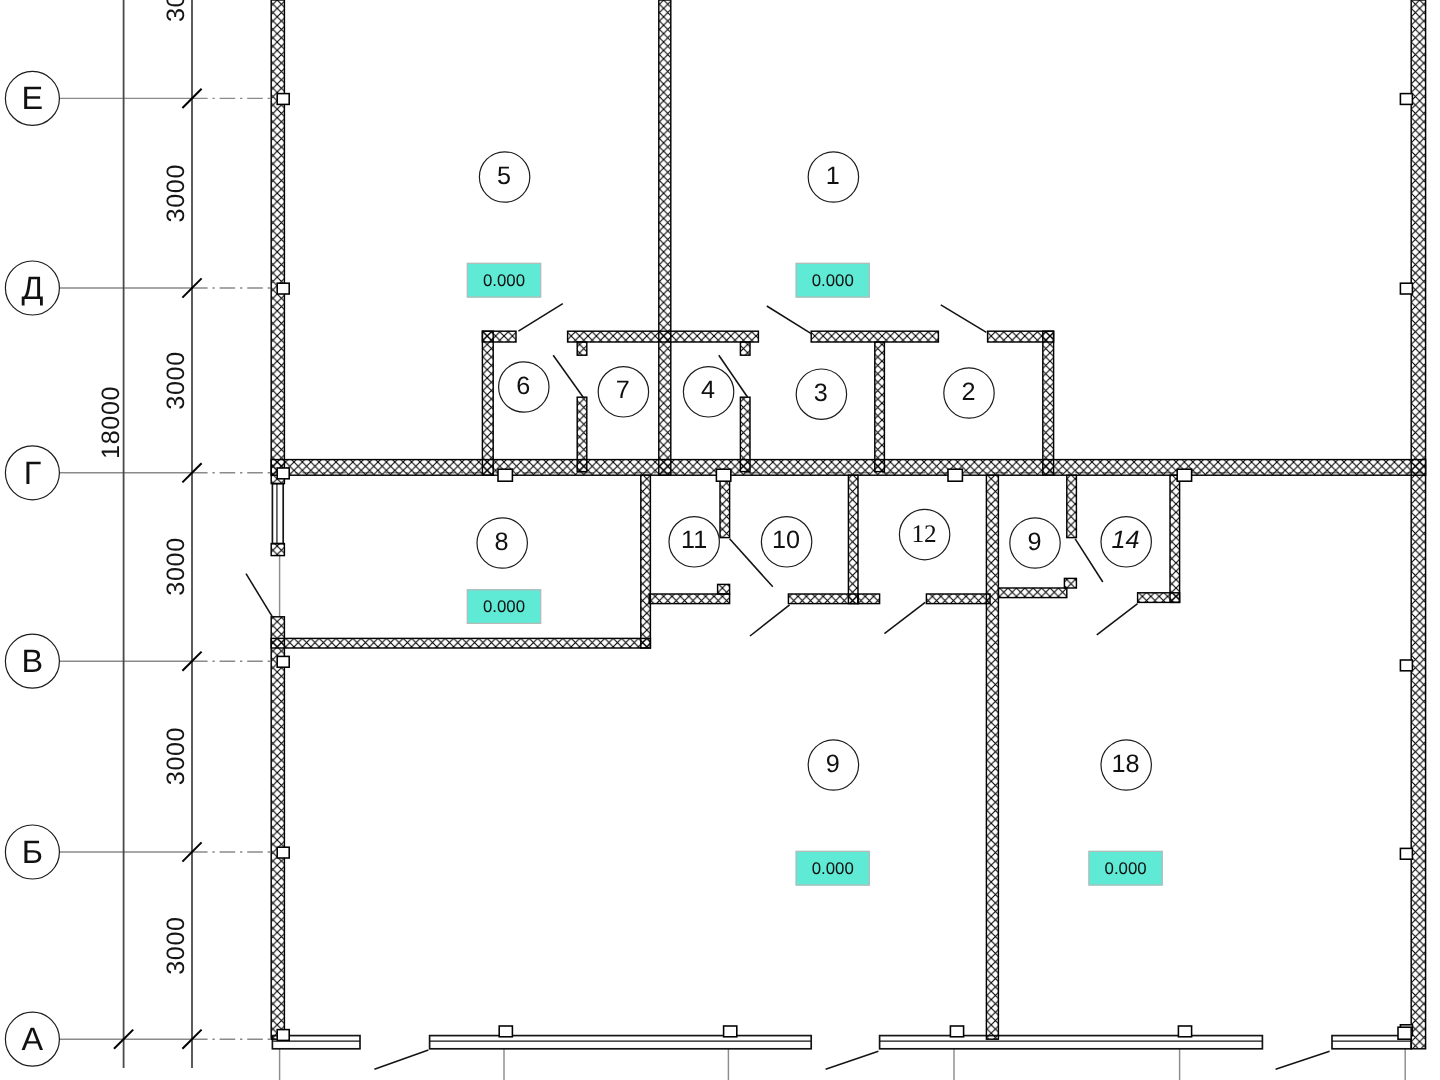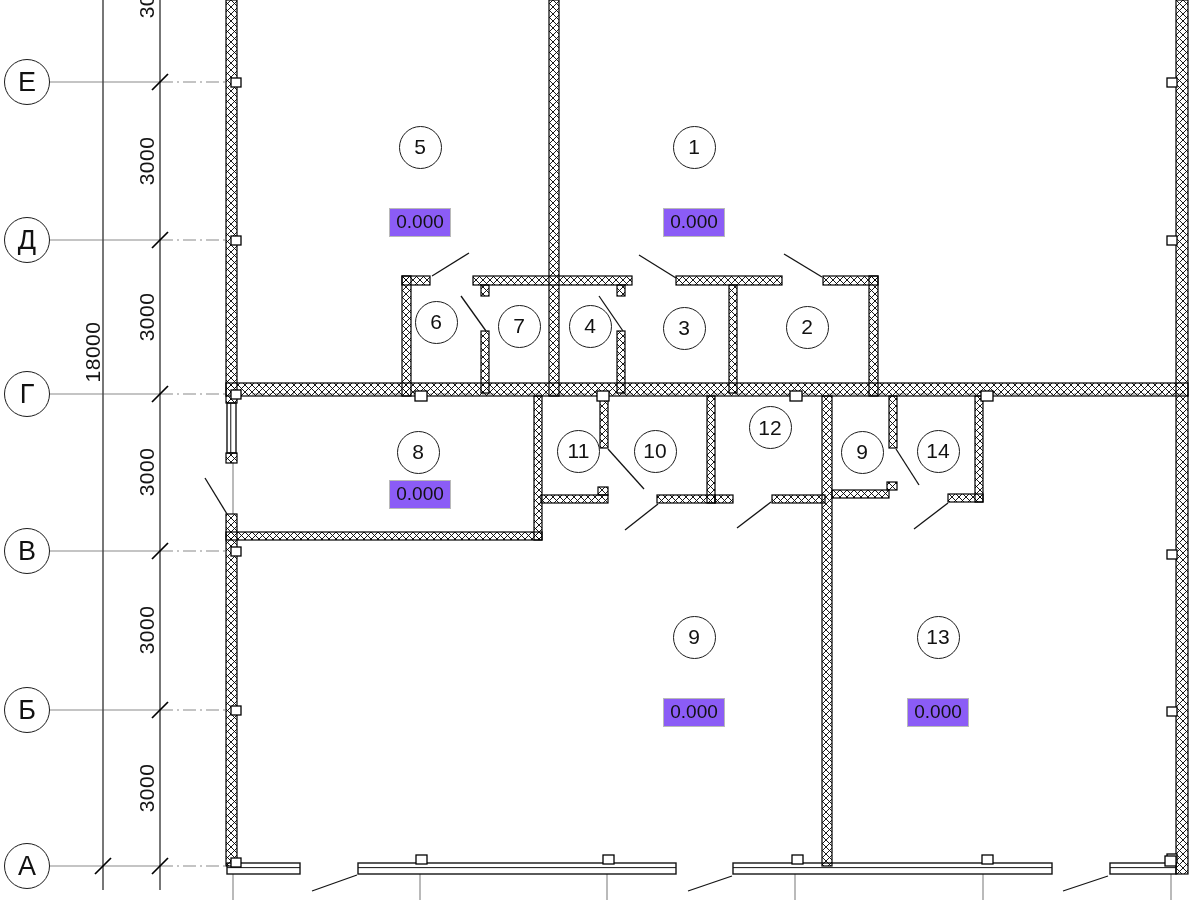--- a/index.html
+++ b/index.html
@@ -8,23 +8,23 @@
   #linework{position:absolute;left:0;top:0;}
   .axis-circle{position:absolute;width:46px;height:46px;box-sizing:border-box;
     border:1.8px solid #1c1c1c;border-radius:50%;background:#fff;
     display:flex;align-items:center;justify-content:center;
     font-size:27px;color:#111;}
   .room-circle{position:absolute;width:43px;height:43px;box-sizing:border-box;
     border:1.6px solid #1c1c1c;border-radius:50%;background:#fff;
     display:flex;align-items:center;justify-content:center;
     font-size:21px;color:#111;}
   .elev-box{position:absolute;width:62px;height:29px;box-sizing:border-box;
-    border:1px solid #b9b9b9;background:#8b5cf6;
+    border:1px solid #b9b9b9;background:#5eead4;
     display:flex;align-items:center;justify-content:center;
-    font-size:19px;color:#111;}
+    font-size:14px;color:#111;margin-top:11px;}
   .dim-label{position:absolute;transform:translate(-50%,-50%) rotate(-90deg);
     font-size:21px;color:#141414;white-space:nowrap;letter-spacing:.5px;}
 </style>
 </head>
 <body>
 
 <div id="stage">
   <svg id="linework" width="1200" height="900" viewBox="0 0 1200 900">
       <defs>
         <pattern id="hatch" patternUnits="userSpaceOnUse" width="7" height="7">
@@ -162,25 +162,25 @@
       <div class="room-circle" style="left: 398.5px; top: 125.5px;">5</div>
       <div class="room-circle" style="left: 672.5px; top: 125.5px;">1</div>
       <div class="room-circle" style="left: 414.5px; top: 300.5px;">6</div>
       <div class="room-circle" style="left: 497.5px; top: 304.5px;">7</div>
       <div class="room-circle" style="left: 568.5px; top: 304.5px;">4</div>
       <div class="room-circle" style="left: 662.5px; top: 306.5px;">3</div>
       <div class="room-circle" style="left: 785.5px; top: 305.5px;">2</div>
       <div class="room-circle" style="left: 396.5px; top: 430.5px;">8</div>
       <div class="room-circle" style="left: 557px; top: 429.5px;">11</div>
       <div class="room-circle" style="left: 633.5px; top: 429.5px;">10</div>
-      <div class="room-circle" style="left: 748.5px; top: 406px;">12</div>
+      <div class="room-circle" style="left: 748.5px; top: 424px; font-family: Liberation Serif, serif;">12</div>
       <div class="room-circle" style="left: 840.5px; top: 430.5px;">9</div>
-      <div class="room-circle" style="left: 916.5px; top: 429.5px;">14</div>
+      <div class="room-circle" style="left: 916.5px; top: 429.5px; font-style: italic;">14</div>
       <div class="room-circle" style="left: 672.5px; top: 615.5px;">9</div>
-      <div class="room-circle" style="left: 916.5px; top: 615.5px;">13</div>
+      <div class="room-circle" style="left: 916.5px; top: 615.5px;">18</div>
       <div class="elev-box" style="left: 389px; top: 207.5px;">0.000</div>
       <div class="elev-box" style="left: 663px; top: 207.5px;">0.000</div>
       <div class="elev-box" style="left: 389px; top: 479.5px;">0.000</div>
       <div class="elev-box" style="left: 663px; top: 697.5px;">0.000</div>
       <div class="elev-box" style="left: 907px; top: 697.5px;">0.000</div>
       <div class="dim-label" style="left: 93px; top: 352px;">18000</div>
       <div class="dim-label" style="left: 147px; top: -6px;">3000</div>
       <div class="dim-label" style="left: 147px; top: 161px;">3000</div>
       <div class="dim-label" style="left: 147px; top: 317px;">3000</div>
       <div class="dim-label" style="left: 147px; top: 472px;">3000</div>

